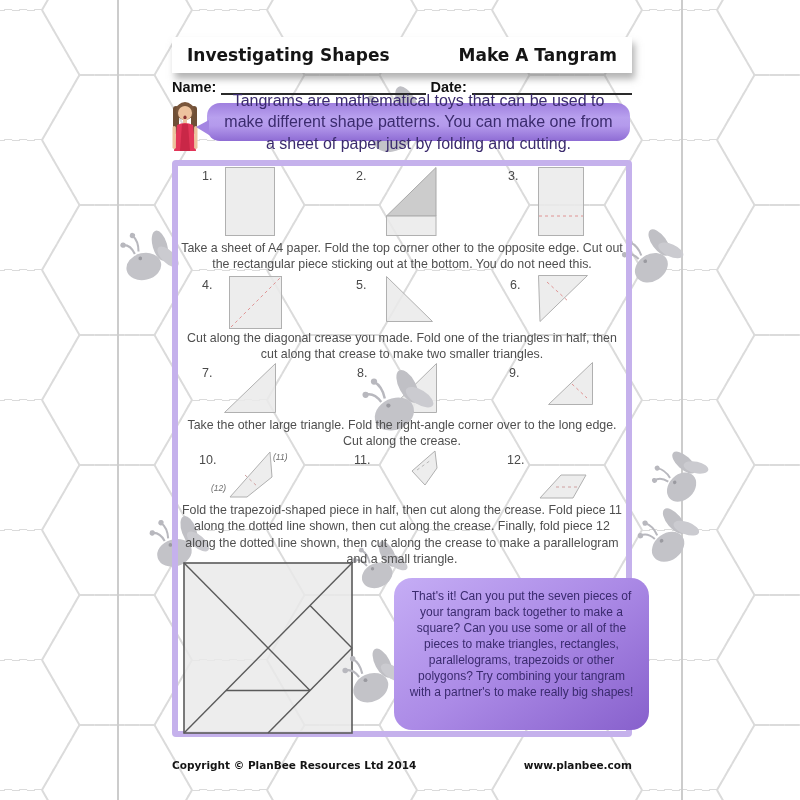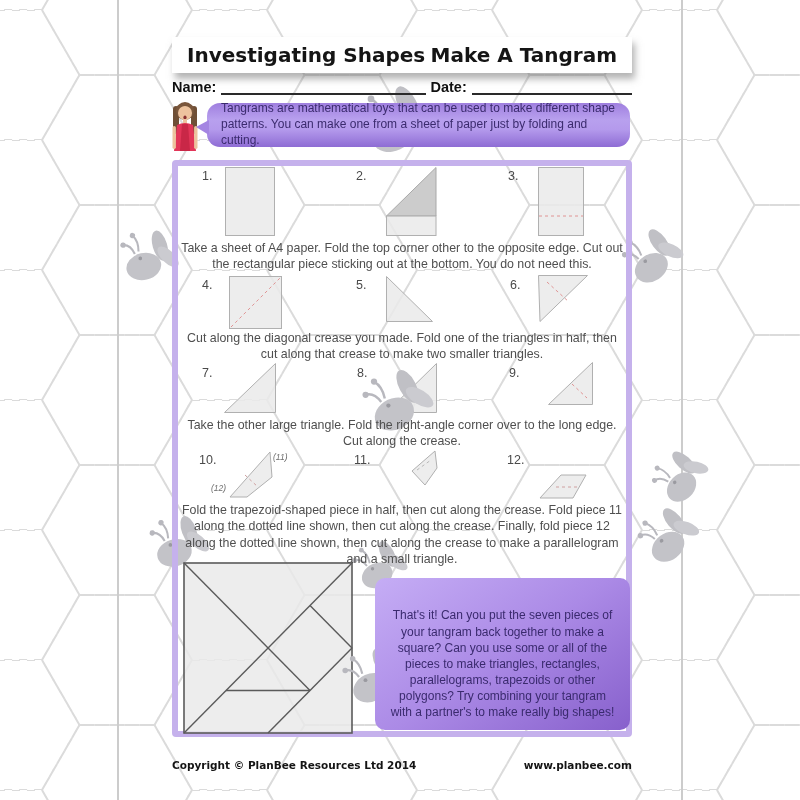--- a/index.html
+++ b/index.html
@@ -11,51 +11,51 @@
   
   .hexbg{left:0;top:0;z-index:0;}
 
   .page-edge{top:0;width:2px;height:800px;background:#cccccc;z-index:0;}
 
   
   .banner{left:172px;top:37px;width:460px;height:36px;background:#ffffff;z-index:2;
           box-shadow:3px 6px 7px rgba(105,105,105,.5);
           display:flex;justify-content:space-between;align-items:center;
           padding:0 15px;box-sizing:border-box;
-          font-family:"DejaVu Sans",sans-serif;font-weight:bold;font-size:20px;color:#151515;}
+          font-family:"DejaVu Sans",sans-serif;font-weight:bold;font-size:17px;color:#151515;}
 
   
   .namedate{left:172px;top:78px;width:460px;z-index:2;display:flex;align-items:flex-end;
             font-family:Liberation Sans, sans-serif;font-weight:bold;font-size:14.5px;color:#101010;}
   .ndline{border-bottom:2px solid #2a2a2a;height:15px;margin-left:5px;}
   .ndline.one{flex:1.28;}
   .ndline.two{flex:1;}
   .datelab{margin-left:4px;}
 
   
-  .intro-bubble{left:207px;top:103px;width:423px;height:44px;z-index:2;border-radius:13px;
+  .intro-bubble{left:207px;top:103px;width:423px;height:38px;z-index:2;border-radius:13px;
      background:linear-gradient(180deg,#9f7fdf 0%,#b8a0ee 38%,#b49aec 60%,#8e6cd4 100%);
-     display:flex;align-items:center;justify-content:center;text-align:left;
-     padding:4px 14px;box-sizing:border-box;color:#3b2b6e;font-size:12px;line-height:1.32;}
+     display:flex;align-items:center;justify-content:center;text-align:center;
+     padding:4px 14px;box-sizing:border-box;color:#3b2b6e;font-size:16px;line-height:1.32;}
   .intro-bubble:before{content:"";position:absolute;left:-11px;top:17px;width:0;height:0;
      border-right:13px solid #a485e2;border-top:7px solid transparent;border-bottom:8px solid transparent;}
 
   
   .content-box{left:172px;top:160px;width:460px;height:577px;box-sizing:border-box;
      border:6px solid #c5b1ec;border-radius:4px;z-index:2;background:transparent;}
 
   .stepnum{z-index:2;font-size:12.5px;color:#4a4a4a;}
   .piece-label{z-index:2;font-size:8.5px;font-style:italic;color:#6f6f6f;}
   .caption{left:178px;width:448px;text-align:center;z-index:5;
            font-size:12.4px;color:#4f4f4f;line-height:1.32;}
 
   
-  .outro-bubble{left:375px;top:578px;width:255px;height:152px;z-index:4;border-radius:10px;
+  .outro-bubble{left:394px;top:578px;width:255px;height:152px;z-index:4;border-radius:18px;
      background:linear-gradient(145deg,#c5adf5 0%,#ab8ae6 50%,#8760cc 100%);
-     display:flex;align-items:flex-end;justify-content:center;text-align:center;
+     display:flex;align-items:flex-start;justify-content:center;text-align:center;
      padding:10px 13px;box-sizing:border-box;color:#3a2a6e;font-size:12px;line-height:1.34;}
 
   .footer-text{top:747px;z-index:2;font-family:"DejaVu Sans",sans-serif;font-weight:bold;
                font-size:10.5px;color:#141414;margin-top:12px;}
   .footer-left{left:172px;}
   .footer-right{right:168px;}
 
   .bee{z-index:1;}
   .bee.over{z-index:3;}
 </style>

